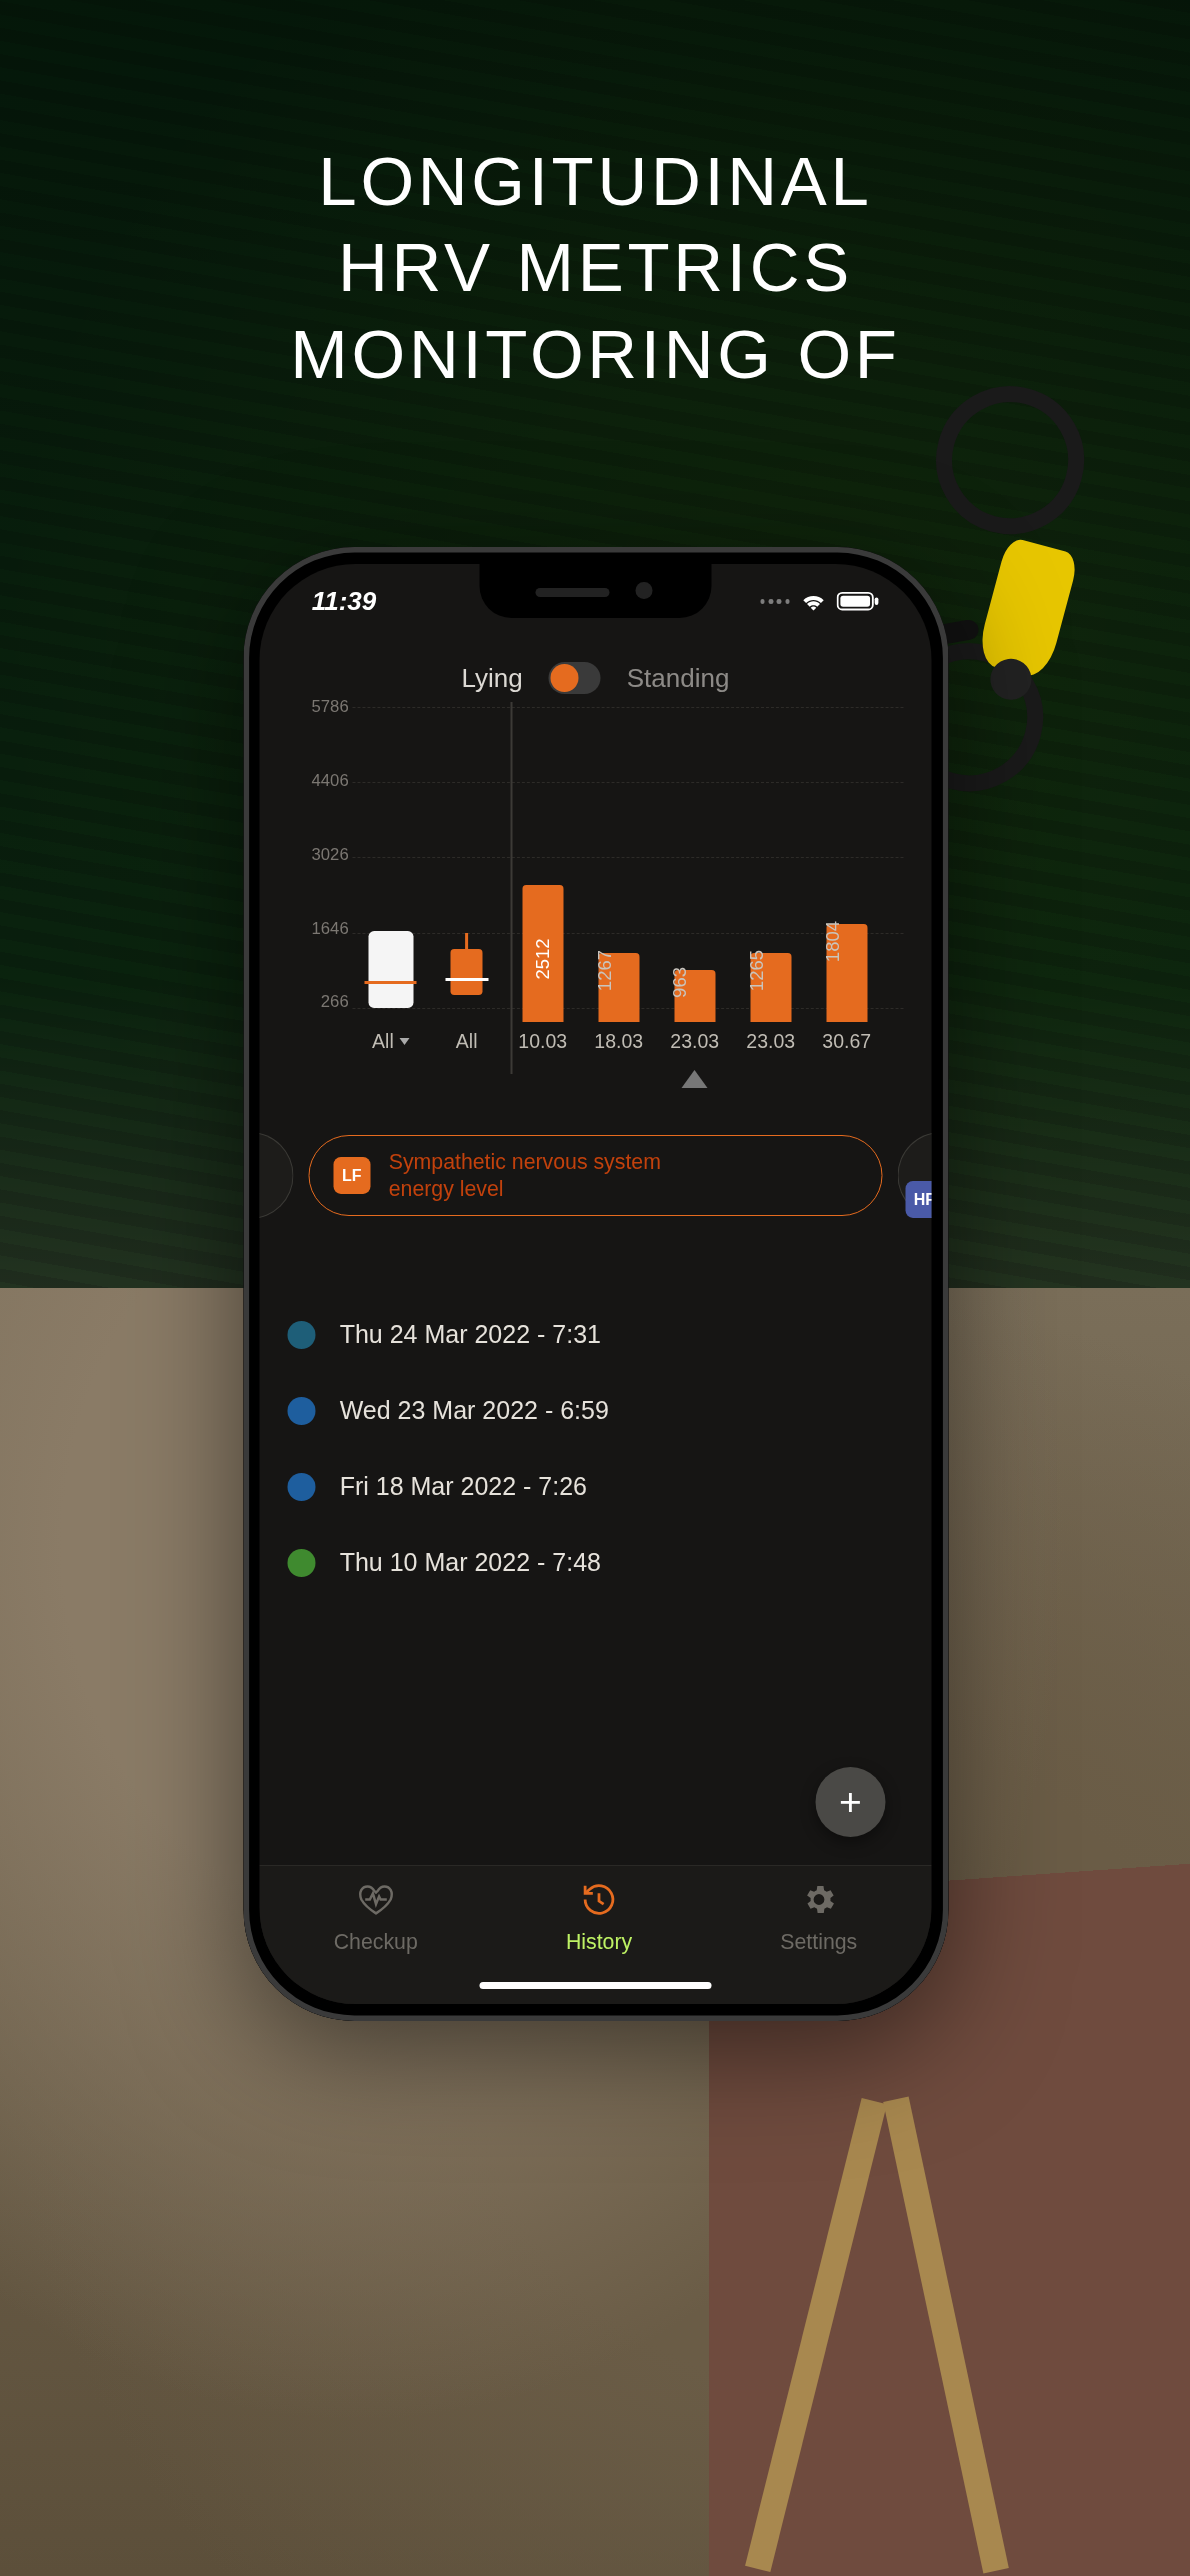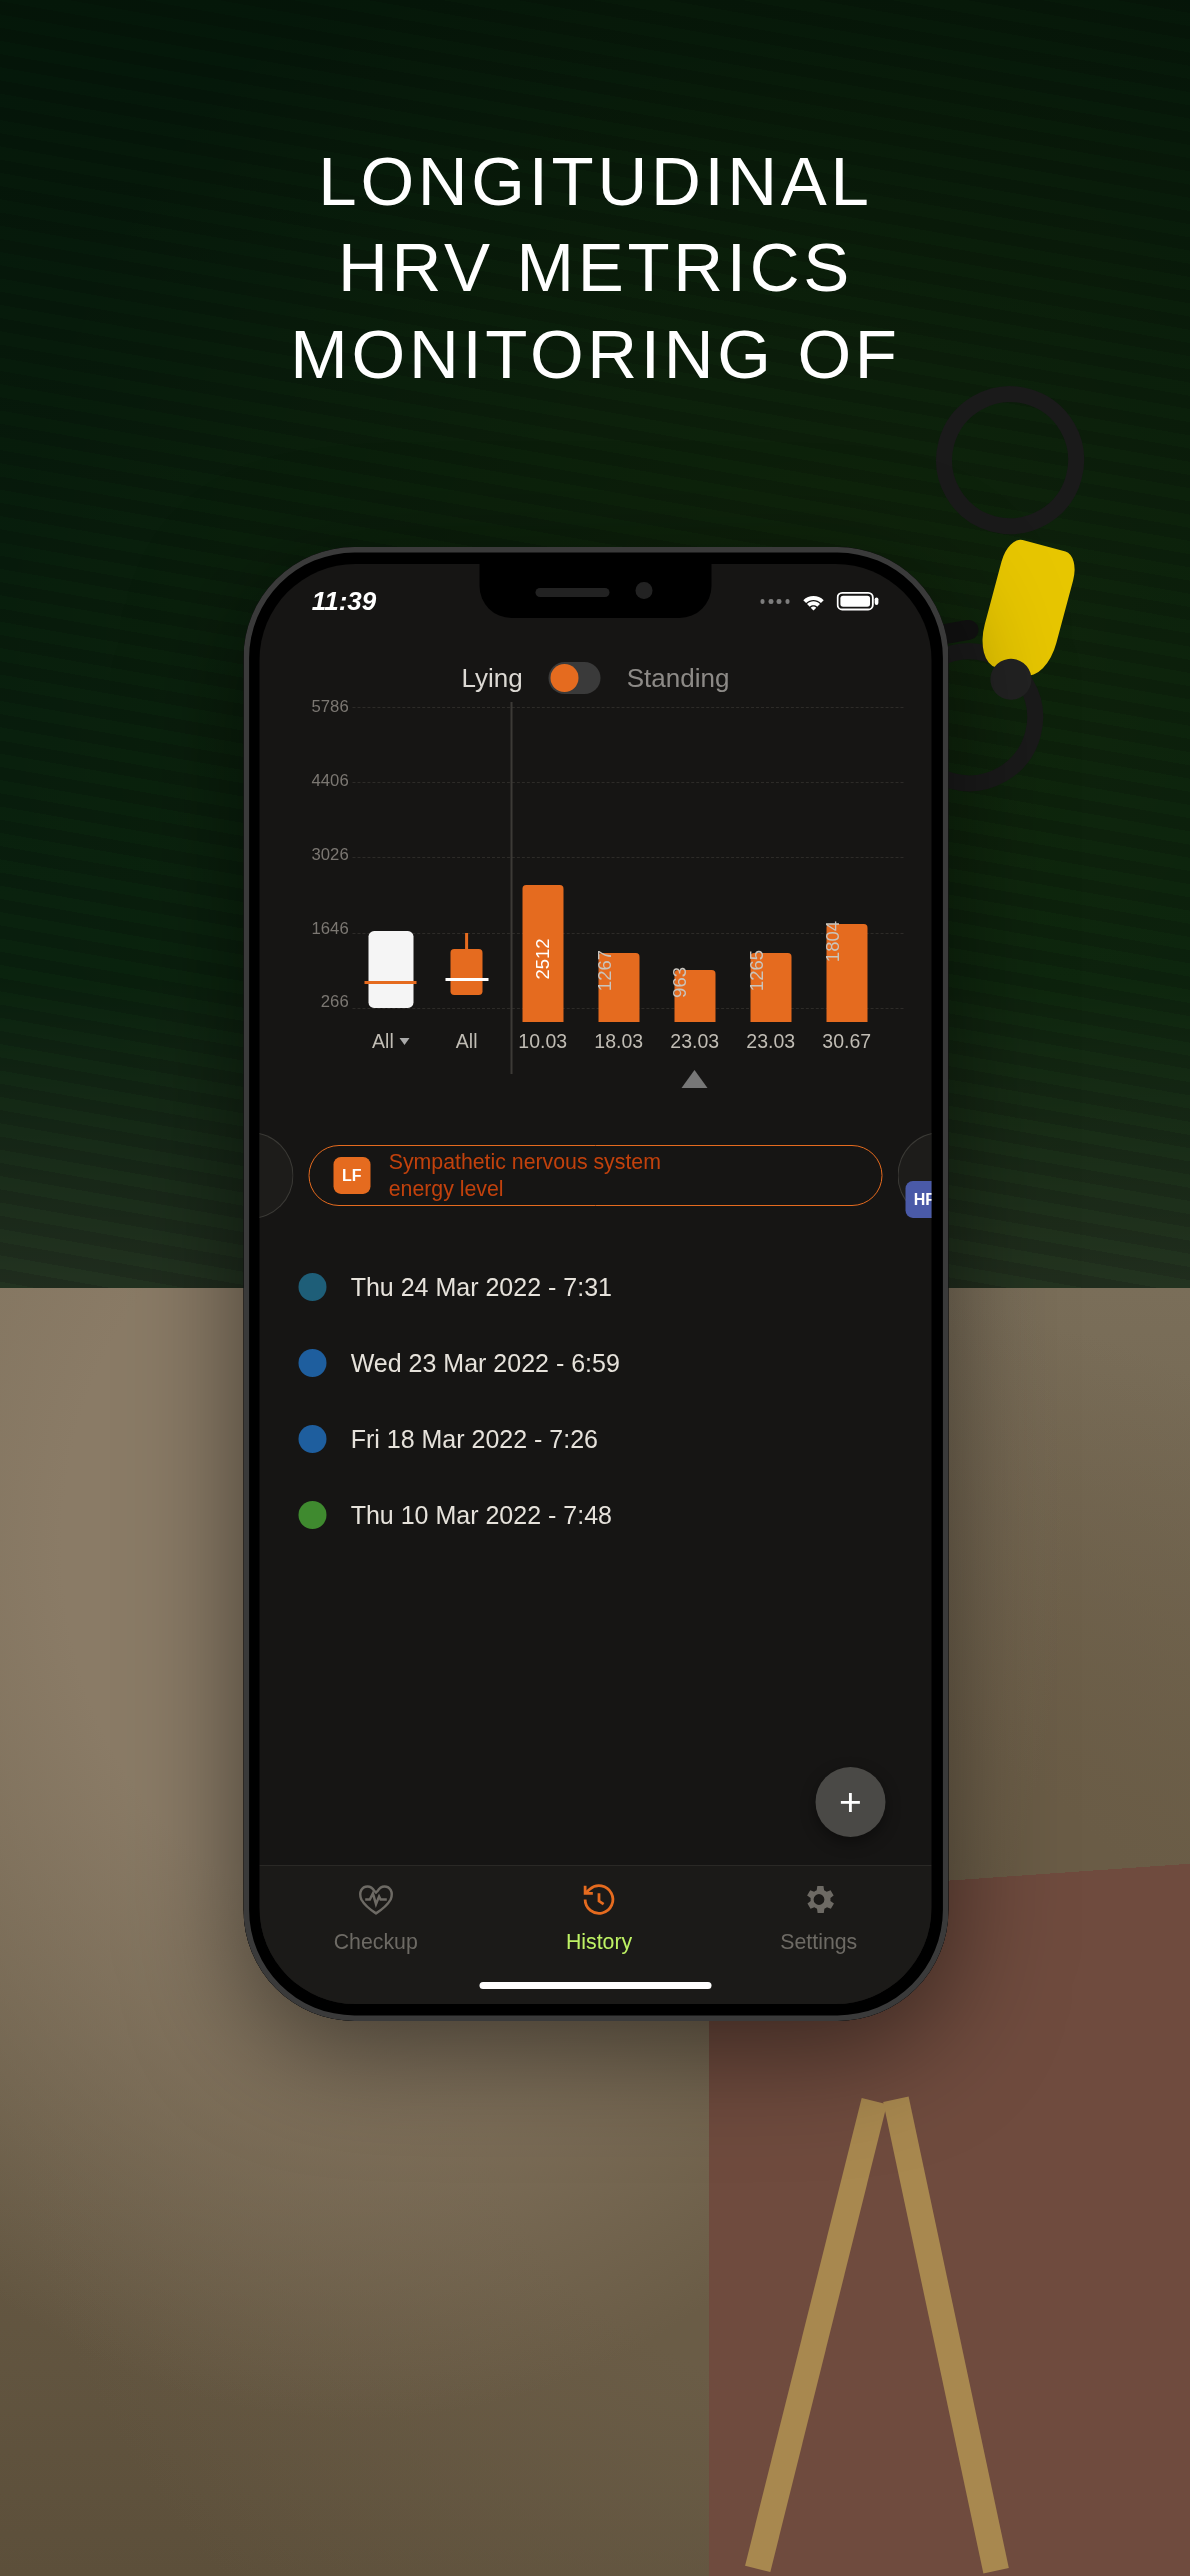--- a/index.html
+++ b/index.html
@@ -145,30 +145,30 @@
     position:absolute; top:363px; left:0; width:0;height:0;
     border-left:13px solid transparent;border-right:13px solid transparent;border-bottom:18.5px solid #777;
   }
 
   
   .pills{ display:flex; gap:15px; align-items:center; padding:45px 0 16.7px; overflow:hidden; margin-left:-18.5px; margin-right:-18.5px;}
   .pill-left,.pill-right{width:52px;height:87px;border:1.9px solid #3b3a36;background:#1d1c1a;}
   .pill-left{border-radius:0 45px 45px 0;border-left:none;}
   .pill-right{border-radius:45px 0 0 45px;border-right:none;display:flex;align-items:flex-end;justify-content:center;}
   .pill-main{
-    flex:1;border:1.9px solid #e56b1f;border-radius:45px;height:61px;
+    flex:1;border:1.9px solid #e56b1f;border-radius:45px;height:81px;
     display:flex;align-items:center;gap:18.5px;padding:0 24px;
   }
   .badge{width:37px;height:37px;border-radius:7.4px;display:flex;align-items:center;justify-content:center;font-size:16px;font-weight:700;color:#fff;}
   .badge.lf{background:#e56b1f;} .badge.hf{background:#4a5aa8;}
   .pill-main .txt{font-size:21.3px;line-height:1.25;color:#c2410c;}
 
   
   .history{margin-top:37px;}
-  .row{display:flex;align-items:flex-start;gap:24px;height:76px;padding:0 39px;border-radius:37px;}
+  .row{display:flex;align-items:flex-end;gap:24px;height:76px;padding:0 28px;border-radius:37px;}
   .row.sel{background:#2c2b28;}
   .dot{width:28px;height:28px;border-radius:50%;}
   .row .label{font-size:25px;color:#e6e2db;}
   .row .go{
     margin-left:auto;width:50px;height:50px;border-radius:50%;background:#413f3b;display:flex;align-items:center;justify-content:center;
   }
   .fab{
     position:absolute;right:46px;bottom:167px;width:70px;height:70px;border-radius:50%;background:#4a4946;color:#fff;
     display:flex;align-items:center;justify-content:center;font-size:39px;
     box-shadow:0 5.6px 15px rgba(0,0,0,.4);

